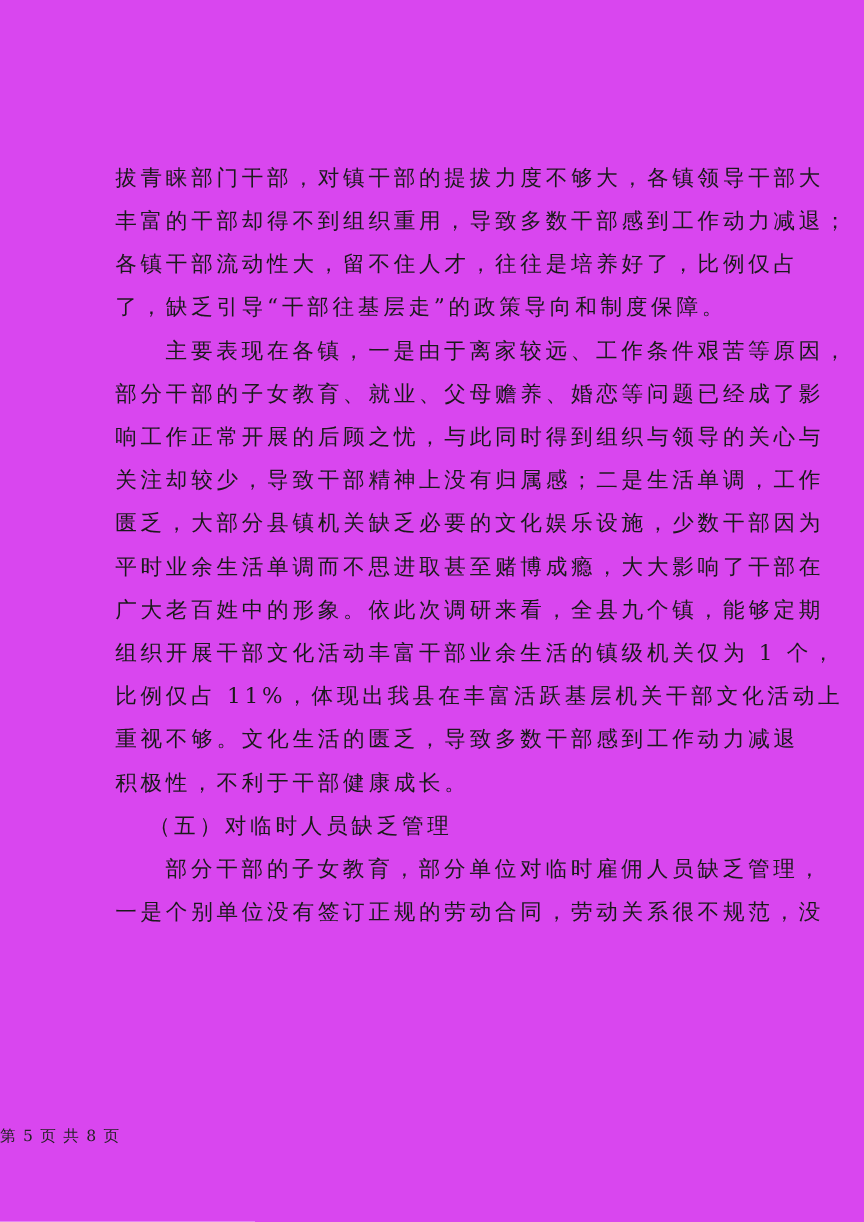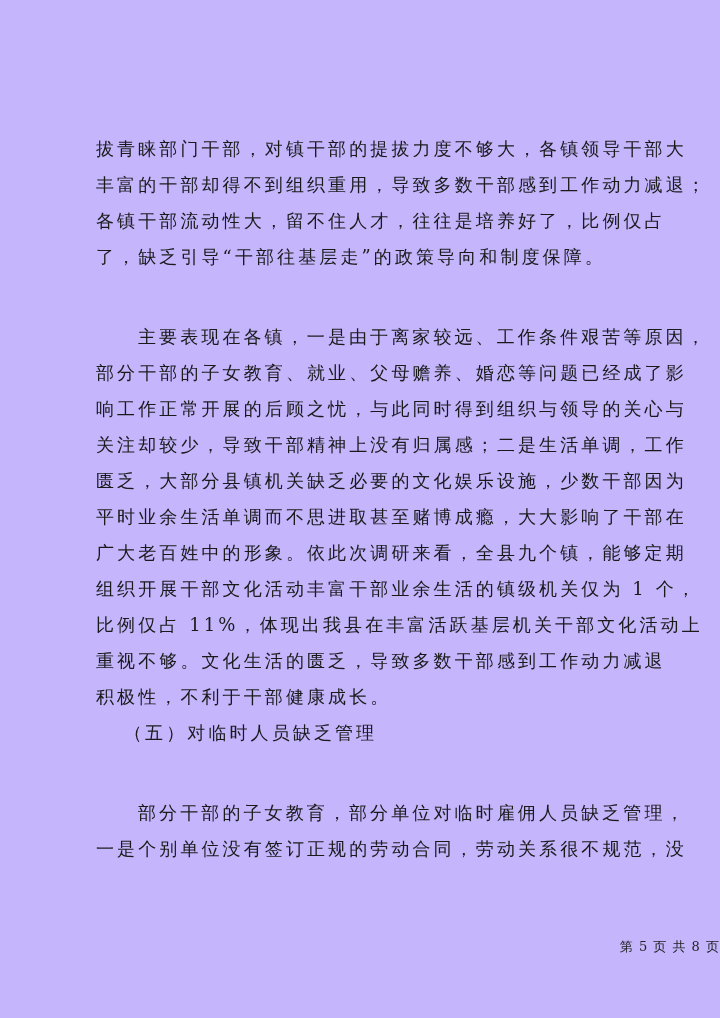--- a/index.html
+++ b/index.html
@@ -14,49 +14,48 @@
       overflow: hidden;
       font-family: "DejaVu Serif", "Liberation Serif", serif;
       color: #1a1a1a;
     }
     .page {
       position: absolute;
       left: 0;
       top: 0;
       width: 720px;
       height: 1018px;
-      background: #c4b5fd;
+      background: #d946ef;
     }
     .body-text {
       position: absolute;
       left: 96px;
       top: 131px;
       width: 534px;
     }
     .line {
       height: 36px;
       line-height: 36px;
       font-size: 18px;
       letter-spacing: 3.1px;
       white-space: nowrap;
       overflow: visible;
     }
     .indent {
       padding-left: 42px;
-      margin-top: 44px;
     }
     .heading {
       padding-left: 28px;
     }
     .footer {
       position: absolute;
       top: 938px;
       left: 0;
       width: 720px;
-      text-align: right;
+      text-align: left;
       font-size: 13px;
       letter-spacing: 1px;
       color: #222;
     }
   </style>
 </head>
 <body>
 
 <div class="page">
   <div class="body-text">

